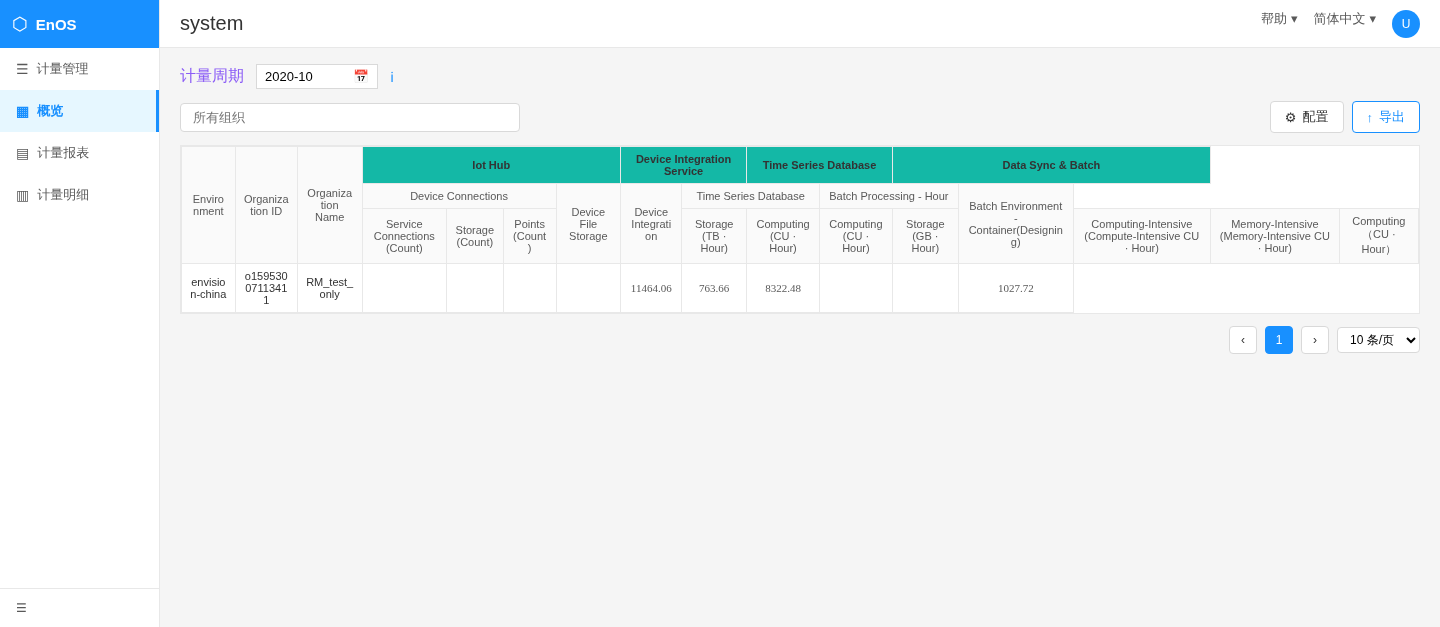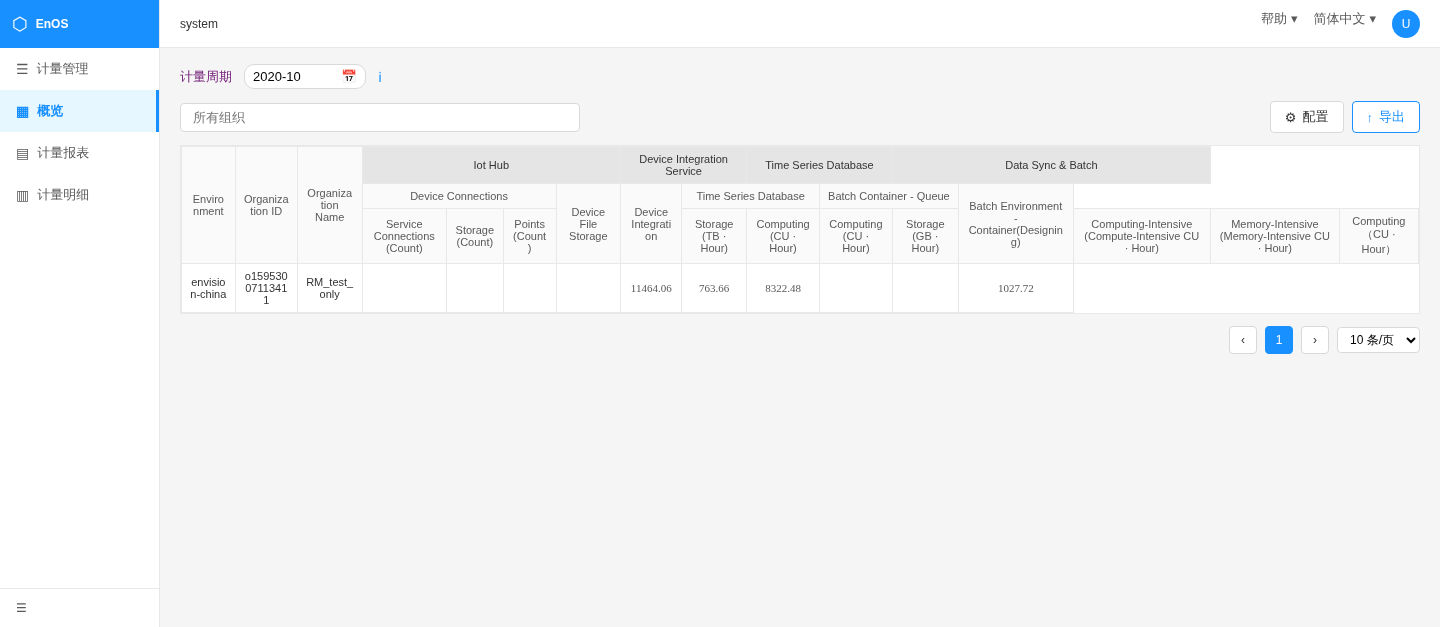--- a/index.html
+++ b/index.html
@@ -21,21 +21,21 @@
       align-items: center;
       padding: 0 12px;
       gap: 8px;
     }
     .logo-icon {
       color: white;
       font-size: 18px;
     }
     .logo-text {
       color: white;
-      font-size: 12px;
+      font-size: 15px;
       font-weight: bold;
     }
     .sidebar-nav { flex: 1; }
     .sidebar-item {
       display: flex;
       align-items: center;
       padding: 12px 16px;
       cursor: pointer;
       color: #595959;
       gap: 8px;
@@ -64,52 +64,52 @@
     
     .header {
       height: 48px;
       background: #fff;
       border-bottom: 1px solid #e8e8e8;
       display: flex;
       align-items: center;
       padding: 0 20px;
       justify-content: space-between;
     }
-    .header-title { font-size: 12px; color: #333; }
+    .header-title { font-size: 20px; color: #333; }
     .header-right { display: flex; align-items: flex-start; gap: 16px; }
     .header-help, .header-lang { color: #595959; cursor: pointer; font-size: 13px; display: flex; align-items: center; gap: 4px; }
     .avatar { width: 28px; height: 28px; border-radius: 50%; background: #1890ff; display: flex; align-items: center; justify-content: center; color: white; font-size: 12px; cursor: pointer; }
 
     
     .content { flex: 1; padding: 16px 20px; overflow: auto; }
 
     
     .toolbar { display: flex; align-items: center; gap: 12px; margin-bottom: 12px; }
-    .toolbar-label { font-size: 13px; color: #701a75; }
+    .toolbar-label { font-size: 16px; color: #8b5cf6; }
     .date-input-wrap {
       display: flex;
       align-items: center;
       border: 1px solid #d9d9d9;
-      border-radius: 10px;
+      border-radius: 0;
       padding: 4px 8px;
       background: #fff;
       gap: 8px;
       font-size: 13px;
     }
     .date-input-wrap input { border: none; outline: none; font-size: 13px; width: 80px; }
     .info-icon { color: #1890ff; cursor: pointer; font-size: 14px; }
 
     
     .filter-row { display: flex; align-items: center; justify-content: space-between; margin-bottom: 12px; }
     .org-select {
       border: 1px solid #d9d9d9;
       border-radius: 4px;
       padding: 6px 12px;
       background: #fff;
-      width: 400px;
+      width: 340px;
       font-size: 13px;
       color: #bfbfbf;
       outline: none;
       cursor: pointer;
     }
     .action-btns { display: flex; gap: 8px; }
     .btn-config, .btn-export {
       display: flex;
       align-items: center;
       gap: 6px;
@@ -139,21 +139,21 @@
       vertical-align: middle;
       white-space: pre-wrap;
       word-break: break-word;
     }
     th {
       background: #fafafa;
       color: #595959;
       font-weight: normal;
     }
     td { color: #333; }
-    .th-group { background: #e5e5e5; font-weight: 400; color: #333; }
+    .th-group { background: #14b8a6; font-weight: 700; color: #333; }
     .data-cell { color: #595959; font-family: Liberation Serif, serif; }
 
     
     .pagination {
       display: flex;
       justify-content: flex-end;
       align-items: center;
       margin-top: 12px;
       gap: 8px;
     }
@@ -266,21 +266,21 @@
             <th colspan="2" class="th-group">Device Integration Service</th>
             <th colspan="2" class="th-group">Time Series Database</th>
             <th colspan="3" class="th-group">Data Sync &amp; Batch</th>
           </tr>
 
           <tr>
             <th colspan="3">Device Connections</th>
             <th rowspan="2">Device File Storage</th>
             <th rowspan="2">Device Integration</th>
             <th colspan="2">Time Series Database</th>
-            <th colspan="2">Batch Container - Queue</th>
+            <th colspan="2">Batch Processing - Hour</th>
             <th rowspan="2">Batch Environment - Container(Designing)</th>
           </tr>
 
           <tr>
             <th>Service Connections (Count)</th>
             <th>Storage (Count)</th>
             <th>Points (Count)</th>
             <th>Storage (TB · Hour)</th>
             <th>Computing (CU · Hour)</th>
             <th>Computing (CU · Hour)</th>

